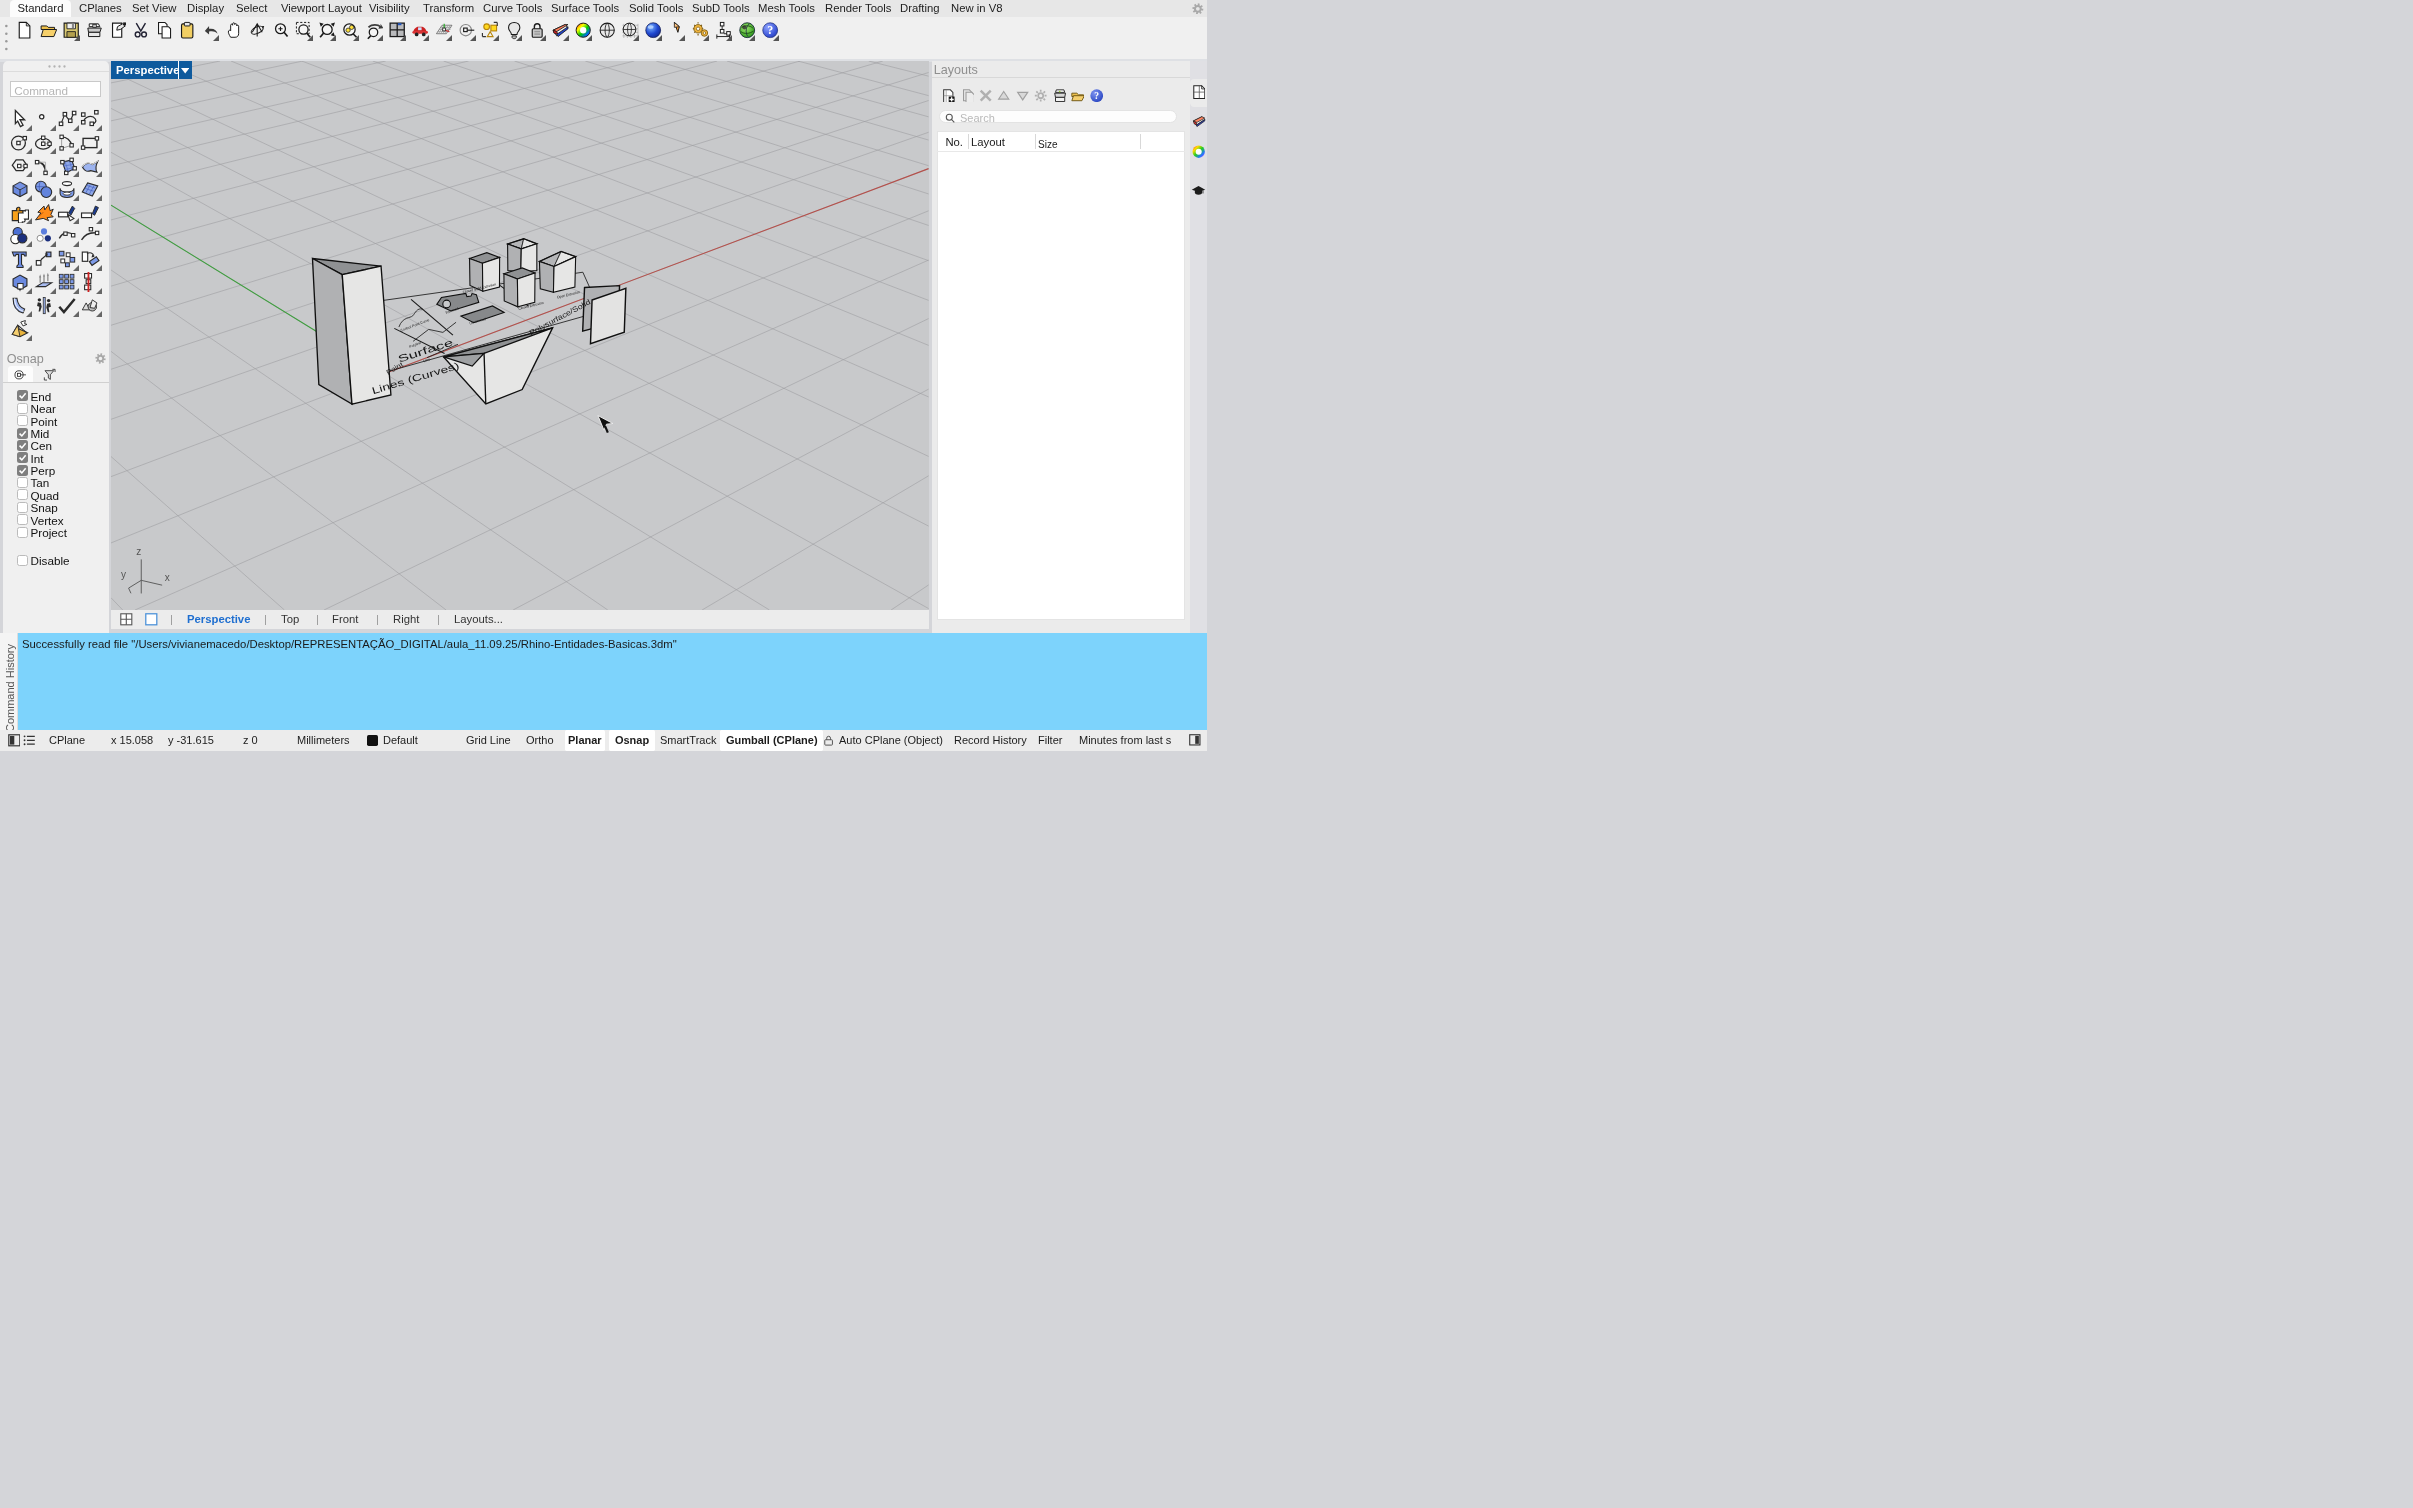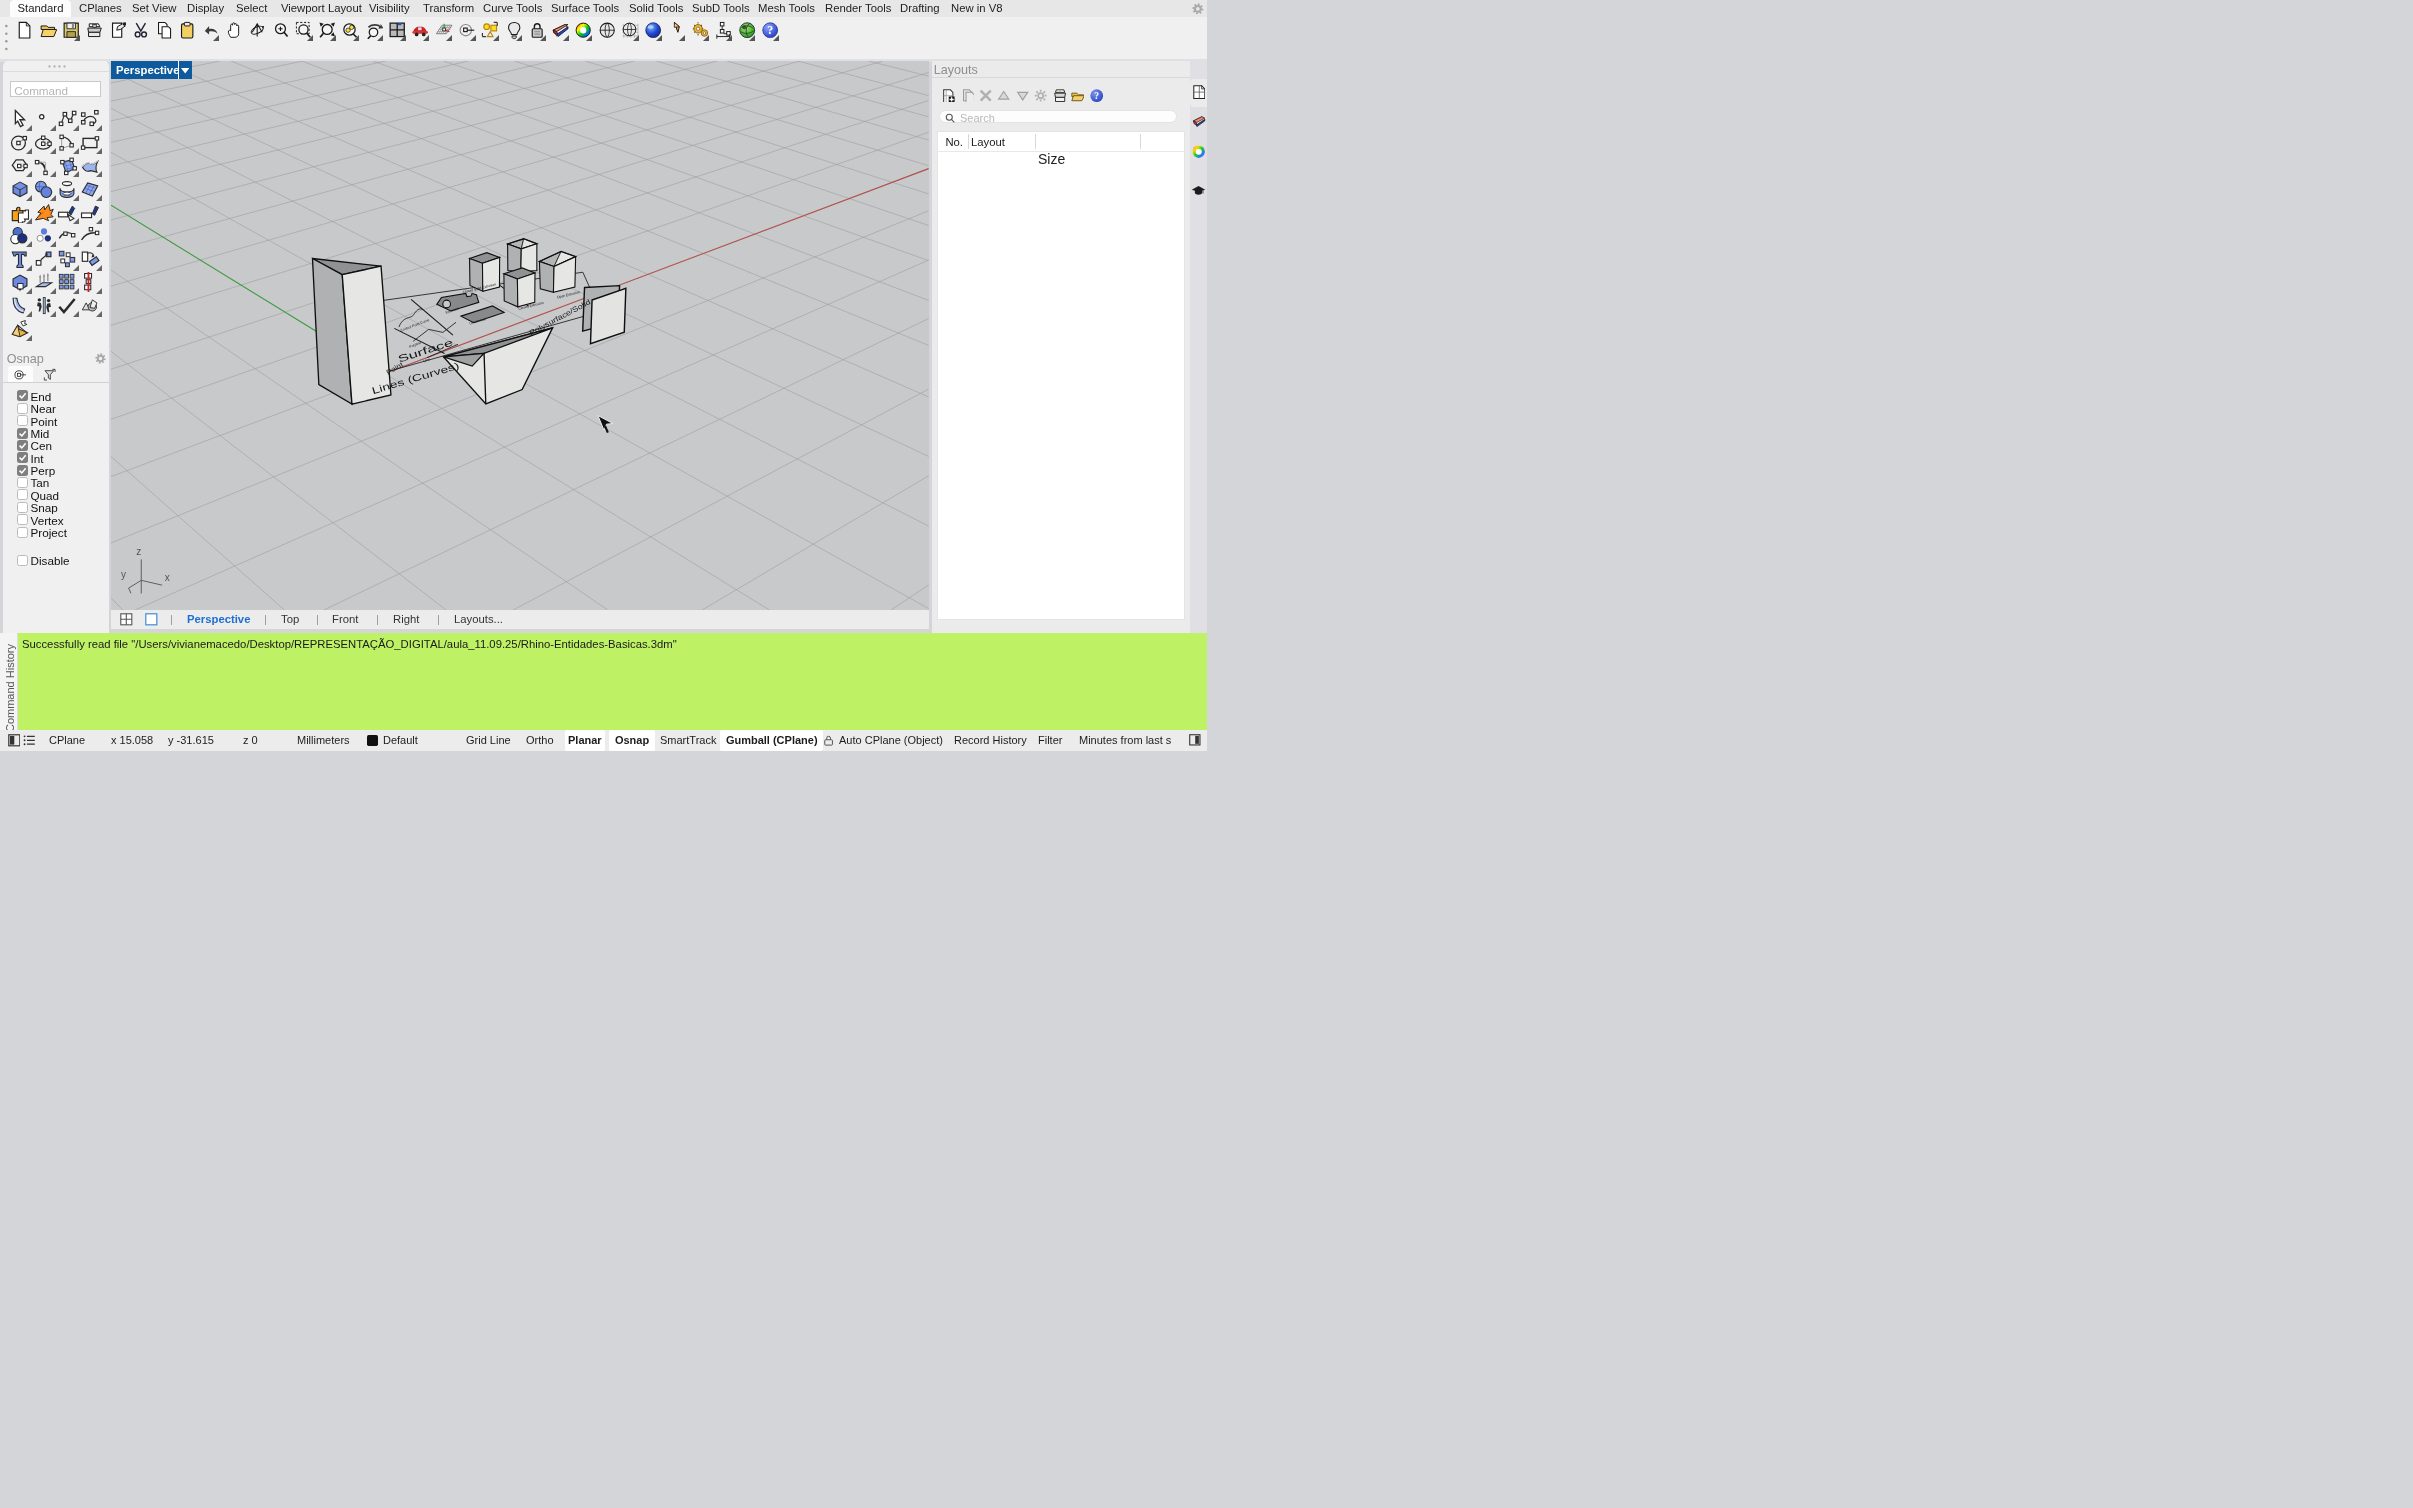--- a/index.html
+++ b/index.html
@@ -12,21 +12,21 @@
 .tbi svg{width:18.4px;height:18.4px}
 .dd{position:absolute;width:0;height:0;border-left:3.8px solid transparent;border-top:3.8px solid transparent;border-bottom:3.8px solid #555;border-right:3.8px solid #555;}
 .dd2{position:absolute;width:0;height:0;border-left:3px solid transparent;border-top:3px solid transparent;border-bottom:3px solid #666;border-right:3px solid #666;}
 #divider{position:absolute;left:0;top:59px;width:1207px;height:2.5px;background:#dee0e4}
 #leftpanel{position:absolute;left:2.5px;top:61px;width:106px;height:572px;background:#f0f0f0;border-radius:5px 5px 0 0}
 #viewport{position:absolute;left:111px;top:61px;width:818px;height:549px;background:#c8c9cb;overflow:hidden}
 #vplabel{position:absolute;left:0px;top:0px;height:18.4px;background:#0e5a9d;color:#fff;font-weight:bold;font-size:11.3px}
 #vptabs{position:absolute;left:111px;top:610px;width:818px;height:19px;background:#ececec;font-size:11.3px;color:#333}
 #rightpanel{position:absolute;left:932px;top:61px;width:258px;height:572px;background:#ebebeb}
 #rightstrip{position:absolute;left:1190px;top:61px;width:17px;height:572px;background:#e0e0e4}
-#cmdhist{position:absolute;left:0px;top:633px;width:1207px;height:97px;background:#bef264}
+#cmdhist{position:absolute;left:0px;top:633px;width:1207px;height:97px;background:#7dd3fc}
 #statusbar{position:absolute;left:0;top:730px;width:1207px;height:21px;background:#ececec;font-size:11px;color:#1c1c1c}
 .sbitem{position:absolute;top:0;height:21px;line-height:21px;white-space:nowrap}
 .chk{position:absolute;width:11px;height:11px;border-radius:2.5px}
 .chk.on{background:#7f7f7f}
 .chk.off{background:#fff;border:0.8px solid #bbb}
 .chk.on svg{position:absolute;left:0.8px;top:0.8px}
 .oslabel{position:absolute;font-size:11.7px;color:#111;line-height:11.7px}
 </style></head>
 <body>
 <div id="menubar">
@@ -787,21 +787,21 @@
       </svg></div>
 <div class="abs" style="left:6.7px;top:49px;width:238px;height:13.4px;background:#fdfdfd;border:0.8px solid #e3e3e3;border-radius:6.7px"></div>
 <svg class="abs" style="left:13.4px;top:52px" width="10" height="10" viewBox="0 0 14 14">
       <circle cx="6" cy="6" r="4.2" fill="none" stroke="#555" stroke-width="1.5"></circle>
       <path d="M9 9l4 4" stroke="#555" stroke-width="1.5"></path>
     </svg>
 <div class="abs" style="left:28px;top:51px;font-size:11px;color:#b9b9b9">Search</div>
 <div class="abs" style="left:5px;top:70px;width:248px;height:489px;background:#fff;border:0.8px solid #e4e4e4"></div>
 <div class="abs" style="left:13.4px;top:75px;font-size:11.3px;color:#222">No.</div>
 <div class="abs" style="left:39px;top:75px;font-size:11.3px;color:#222">Layout</div>
-<div class="abs" style="left:106px;top:90px;font-size:14px;color:#222">Size</div>
+<div class="abs" style="left:106px;top:78px;font-size:10px;color:#222">Size</div>
 <div class="abs" style="left:36px;top:73px;width:0.8px;height:15px;background:#d8d8d8"></div>
 <div class="abs" style="left:103px;top:73px;width:0.8px;height:15px;background:#d8d8d8"></div>
 <div class="abs" style="left:208px;top:73px;width:0.8px;height:15px;background:#d8d8d8"></div>
 <div class="abs" style="left:5px;top:90px;width:248px;height:0.8px;background:#e8e8e8"></div>
   </div>
 <div id="rightstrip"><div class="abs" style="left:0px;top:17.6px;width:17px;height:28px;background:#ebebeb;border-radius:4.2px 0 0 4.2px"></div>
 <svg class="abs" style="left:2.5px;top:23.5px" width="12.6" height="14.2" viewBox="0 0 16 18">
       <path d="M1 1h10l4 4v12H1z" fill="#fff" stroke="#222" stroke-width="1.3"></path>
       <path d="M8 1v16M1 9h14" stroke="#555" stroke-width="1"></path>
       <path d="M11 1l4 4h-4z" fill="#ddd" stroke="#222" stroke-width="1"></path>

